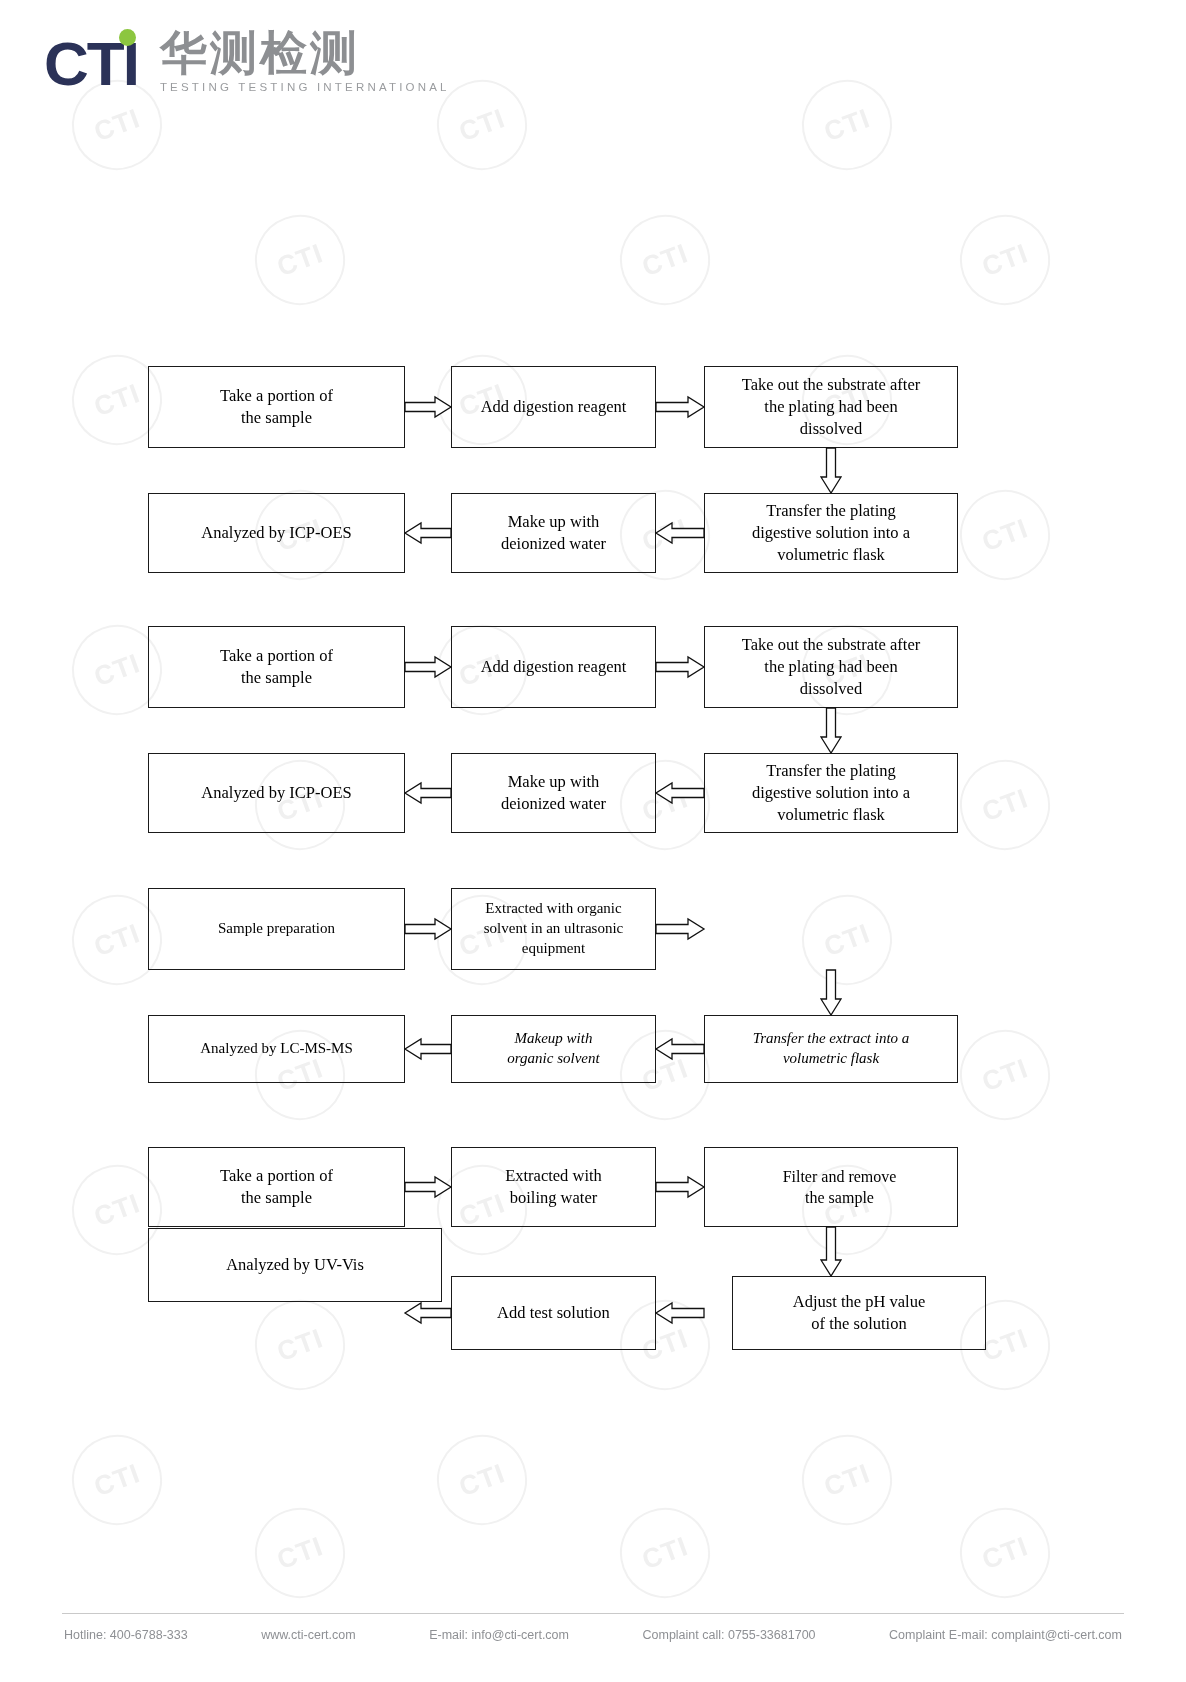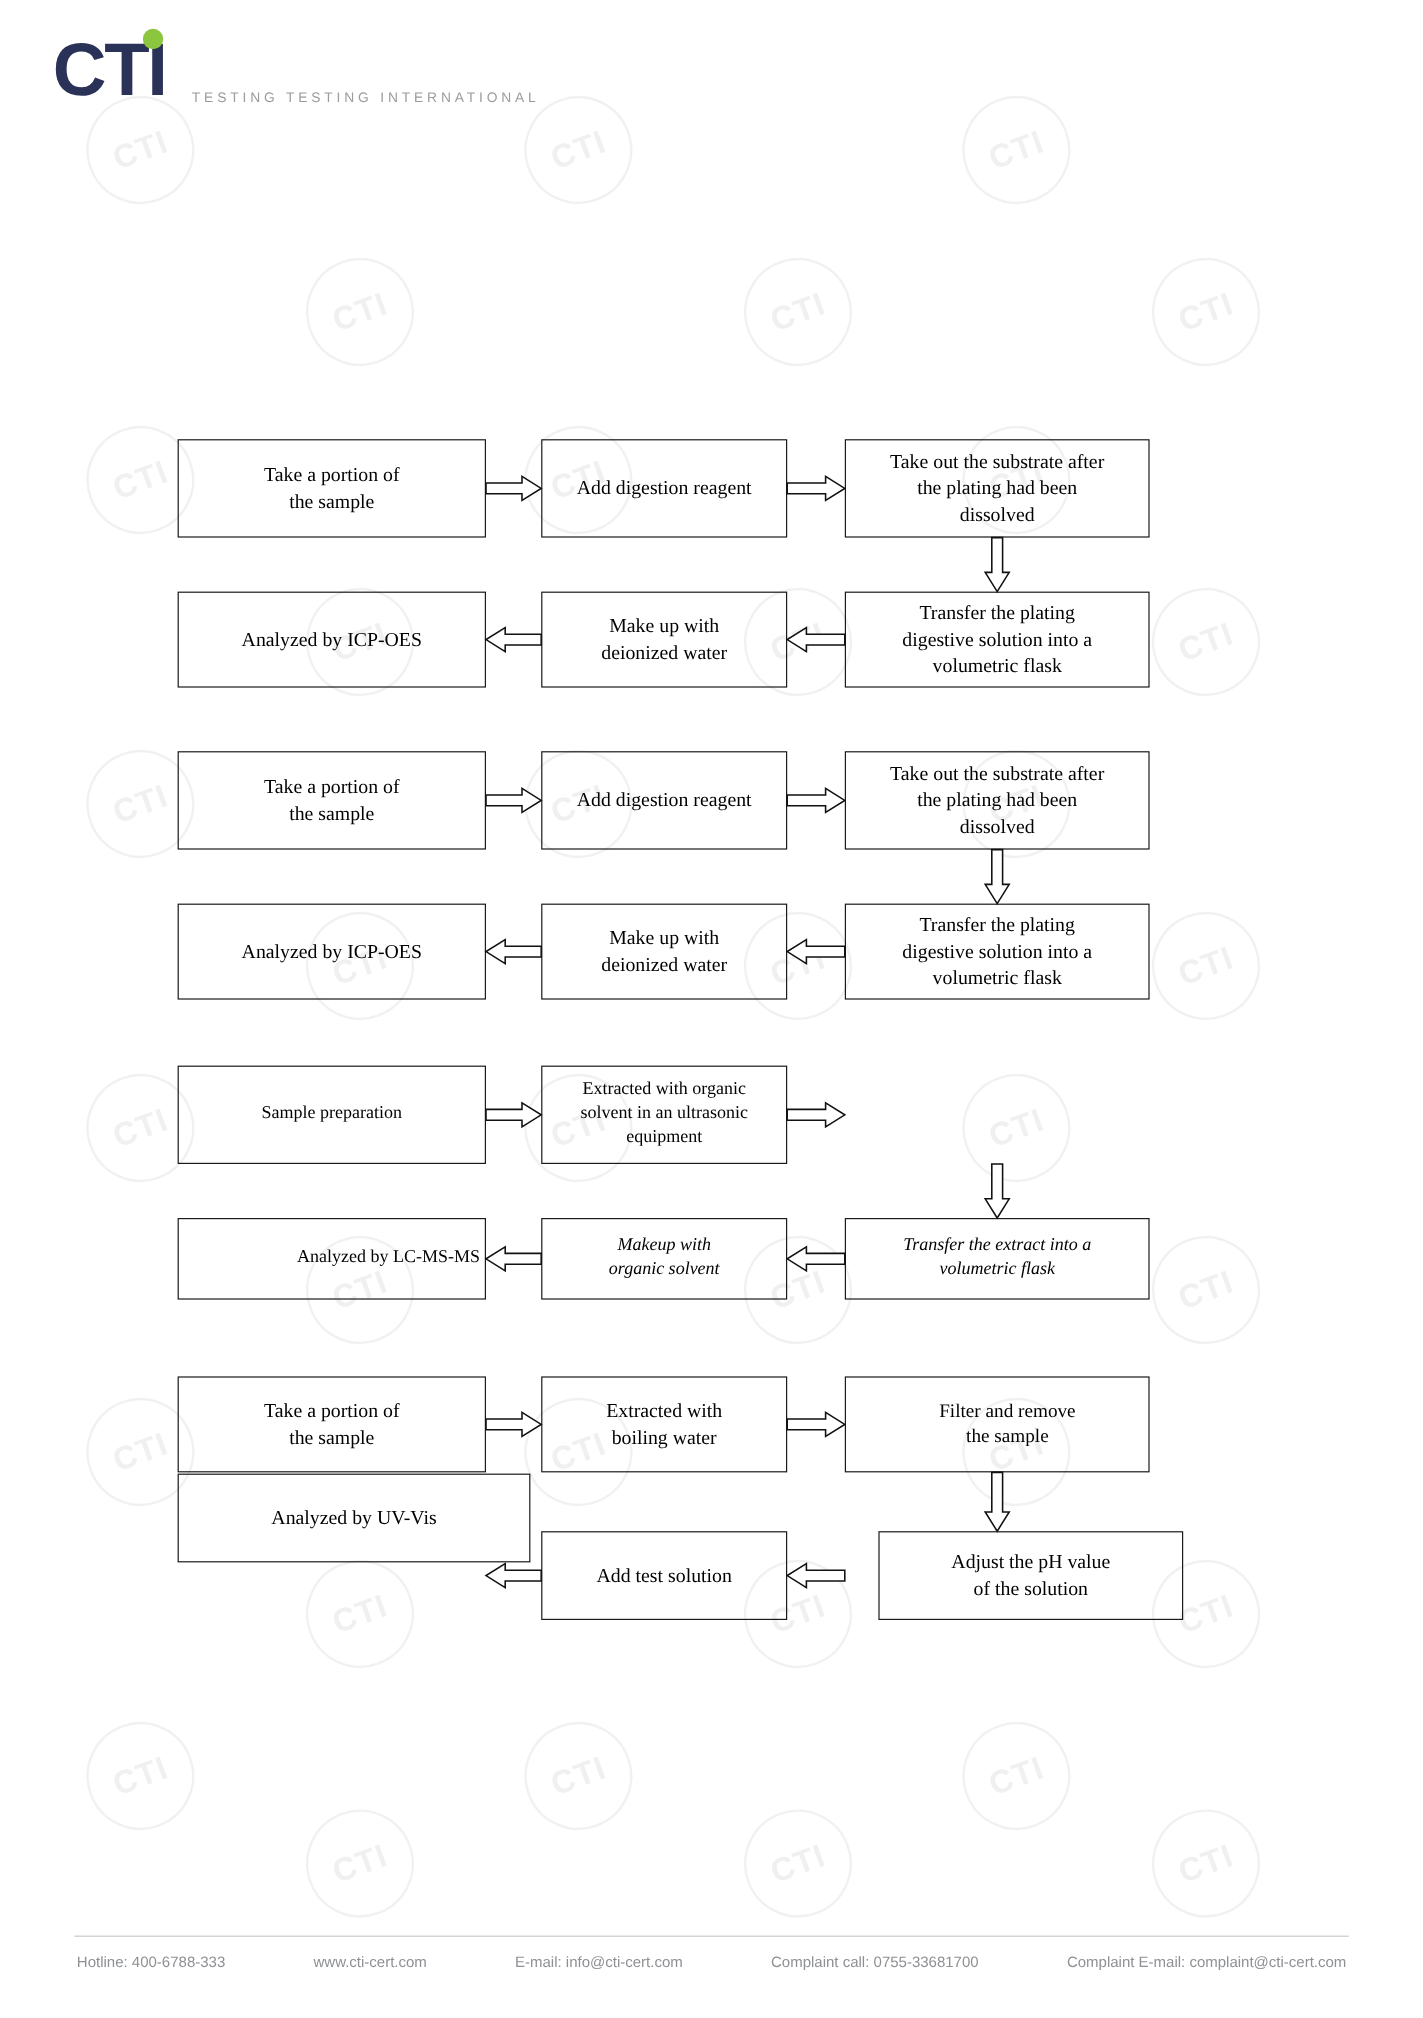--- a/index.html
+++ b/index.html
@@ -140,20 +140,21 @@
     <div class="wm" style="left: 620px; top: 1508px;">CTI</div>
     <div class="wm" style="left: 960px; top: 1508px;">CTI</div>
   </div>
 
 <div id="logo">
   <div id="logo-cti">
     <div class="cti-text">CTI</div>
     <div class="cti-dot"></div>
   </div>
   <div id="logo-cn">
+    <div class="cn-chars">华测检测</div>
     <div class="cn-sub">TESTING TESTING INTERNATIONAL</div>
   </div>
 </div>
 
 <div id="diagram">
     <div class="fc-box" style="left: 148px; top: 366px; width: 257px; height: 82px; font-size: 16.5px;">
       <span>Take a portion of<br>the sample</span>
     </div>
     <div class="fc-box" style="left: 451px; top: 366px; width: 205px; height: 82px; font-size: 16.5px;">
       <span>Add digestion reagent</span>
@@ -187,21 +188,21 @@
     </div>
     <div class="fc-box" style="left: 704px; top: 753px; width: 254px; height: 80px; font-size: 16.5px;">
       <span>Transfer the plating<br>digestive solution into a<br>volumetric flask</span>
     </div>
     <div class="fc-box" style="left: 148px; top: 888px; width: 257px; height: 82px; font-size: 15px;">
       <span>Sample preparation</span>
     </div>
     <div class="fc-box" style="left: 451px; top: 888px; width: 205px; height: 82px; font-size: 15px;">
       <span>Extracted with organic<br>solvent in an ultrasonic<br>equipment</span>
     </div>
-    <div class="fc-box" style="left: 148px; top: 1015px; width: 257px; height: 68px; font-size: 15px; justify-content: flex-end;">
+    <div class="fc-box" style="left: 148px; top: 1015px; width: 257px; height: 68px; font-size: 15px;">
       <span>Analyzed by LC-MS-MS</span>
     </div>
     <div class="fc-box" style="left: 451px; top: 1015px; width: 205px; height: 68px; font-size: 15px; font-style: italic;">
       <span>Makeup with<br>organic solvent</span>
     </div>
     <div class="fc-box" style="left: 704px; top: 1015px; width: 254px; height: 68px; font-size: 15px; font-style: italic;">
       <span>Transfer the extract into a<br>volumetric flask</span>
     </div>
     <div class="fc-box" style="left: 148px; top: 1147px; width: 257px; height: 80px; font-size: 16.5px;">
       <span>Take a portion of<br>the sample</span>

